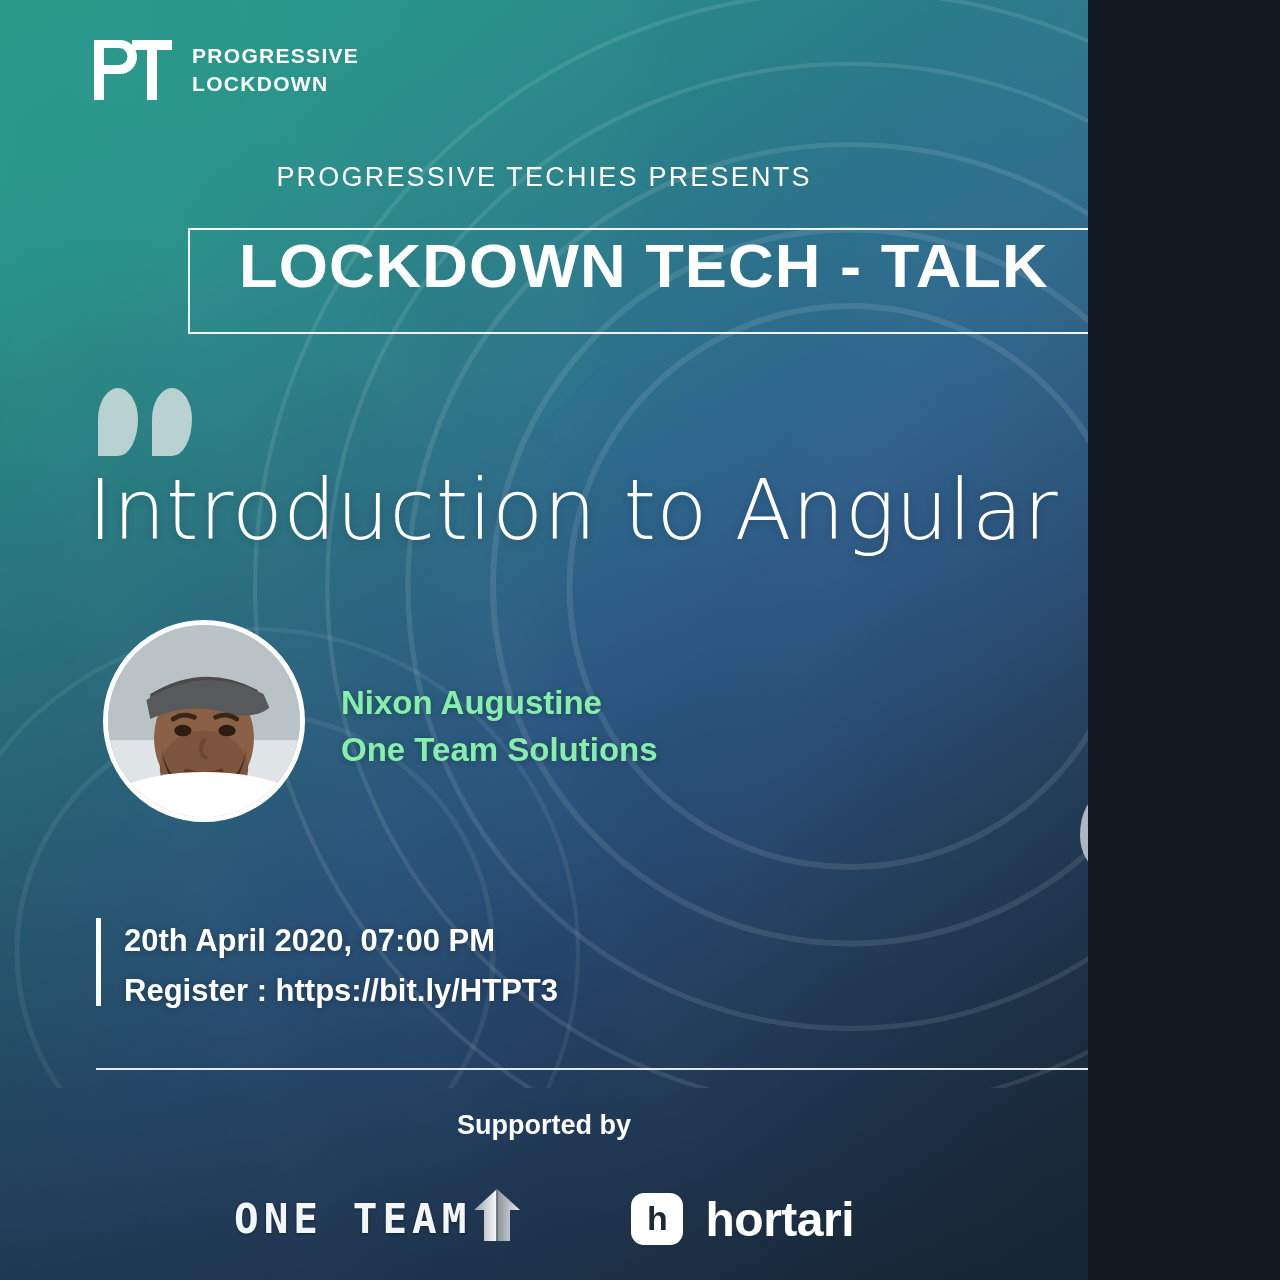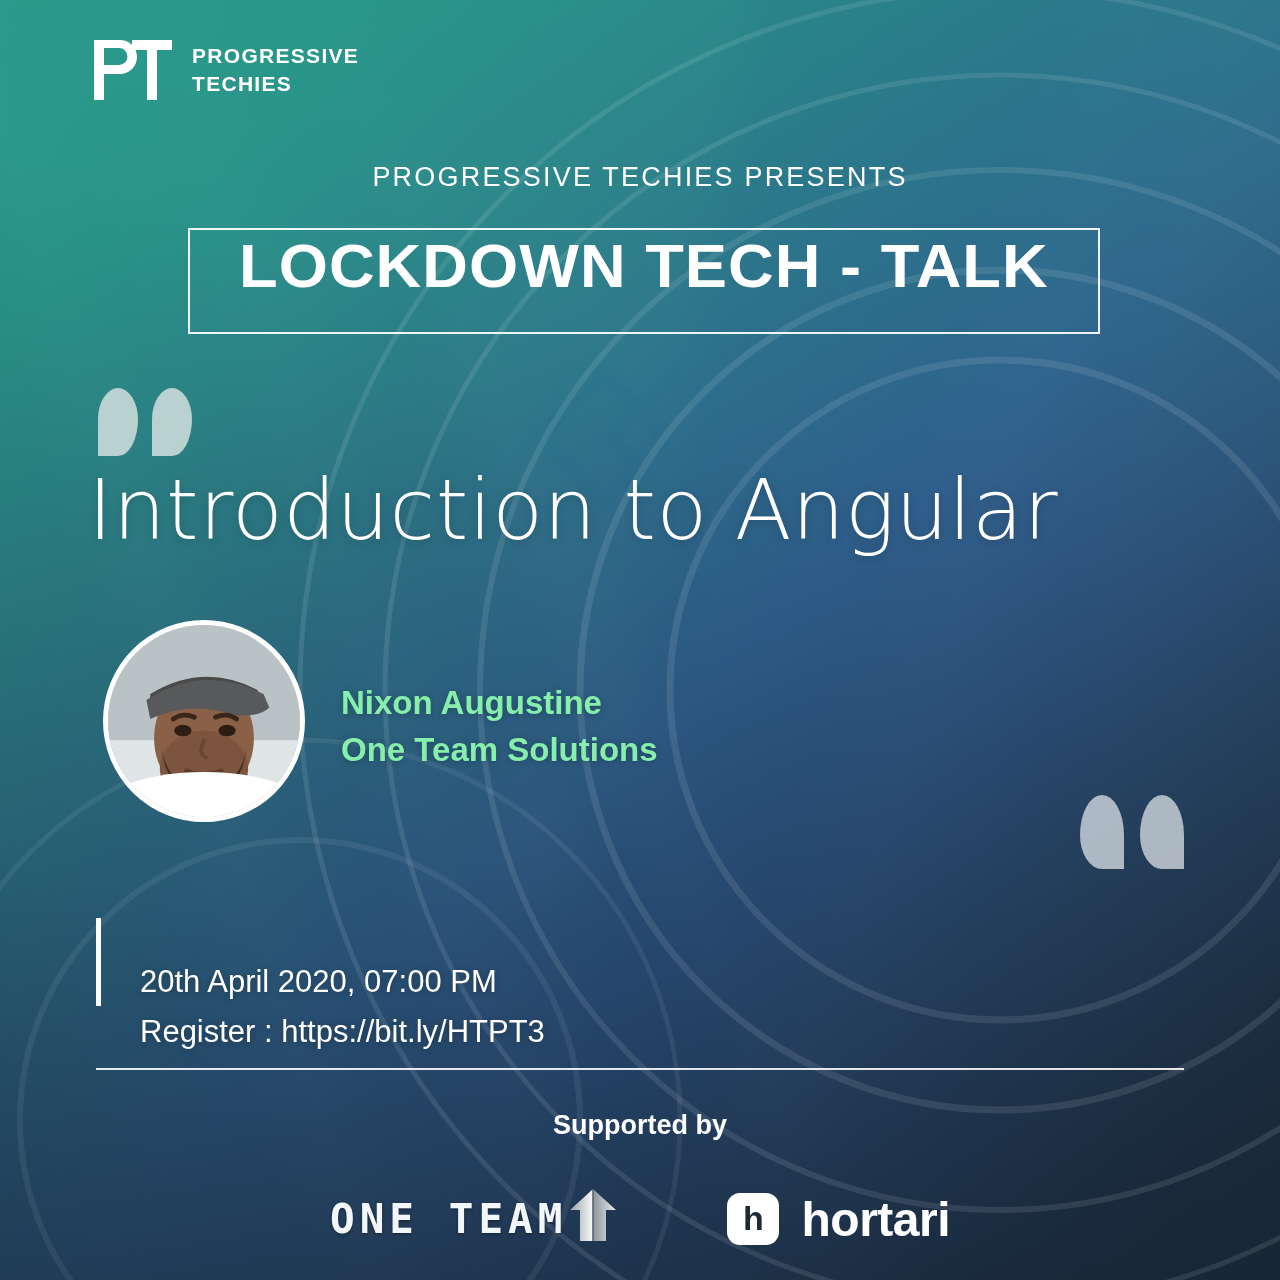--- a/index.html
+++ b/index.html
@@ -2,21 +2,21 @@
 <html><head>
 <meta charset="utf-8">
 <style>
   html, body {
     margin: 0;
     padding: 0;
     background: #11181f;
   }
   #poster {
     position: relative;
-    width: 1280px;
+    width: 1088px;
     height: 1280px;
     overflow: hidden;
     font-family: "Liberation Sans", sans-serif;
     background: #1e2a33;
     -webkit-font-smoothing: antialiased;
   }
 
   
   .bg-photo {
     position: absolute;
@@ -192,27 +192,26 @@
 
   
   .when-bar {
     position: absolute;
     left: 96px; top: 918px;
     width: 5px; height: 88px;
     background: #ffffff;
   }
   .when-text {
     position: absolute;
-    left: 140px; top: 916px;
+    left: 124px; top: 916px;
     color: #ffffff;
     font-size: 31px;
-    font-weight: 400;
+    font-weight: 700;
     line-height: 1.62;
     text-shadow: 0 1px 6px rgba(0,0,0,0.25);
-    margin-top: 41px;
   }
 
   
   .divider {
     position: absolute;
     left: 96px; top: 1068px;
     width: 1088px; height: 2px;
     background: rgba(255,255,255,0.88);
   }
 
@@ -295,21 +294,21 @@
 
   <div class="logo">
     <svg class="logo-mark" viewBox="0 0 82 64">
       <rect x="2" y="2" width="10" height="60" fill="#ffffff"></rect>
       <path d="M12 2 h16 a17 17 0 0 1 0 34 h-16 v-9 h15 a8.5 8.5 0 0 0 0-17 h-15 z" fill="#ffffff"></path>
       <rect x="40" y="2" width="40" height="10" fill="#ffffff"></rect>
       <rect x="55" y="2" width="10" height="60" fill="#ffffff"></rect>
     </svg>
     <div class="logo-words">
       <div>PROGRESSIVE</div>
-      <div>TECHIES</div>
+      <div>LOCKDOWN</div>
     </div>
   </div>
 
   <div class="presents">PROGRESSIVE TECHIES PRESENTS</div>
 
   <div class="headline-box">
     <div class="headline">LOCKDOWN TECH - TALK</div>
   </div>
 
   <div class="quote-open">

